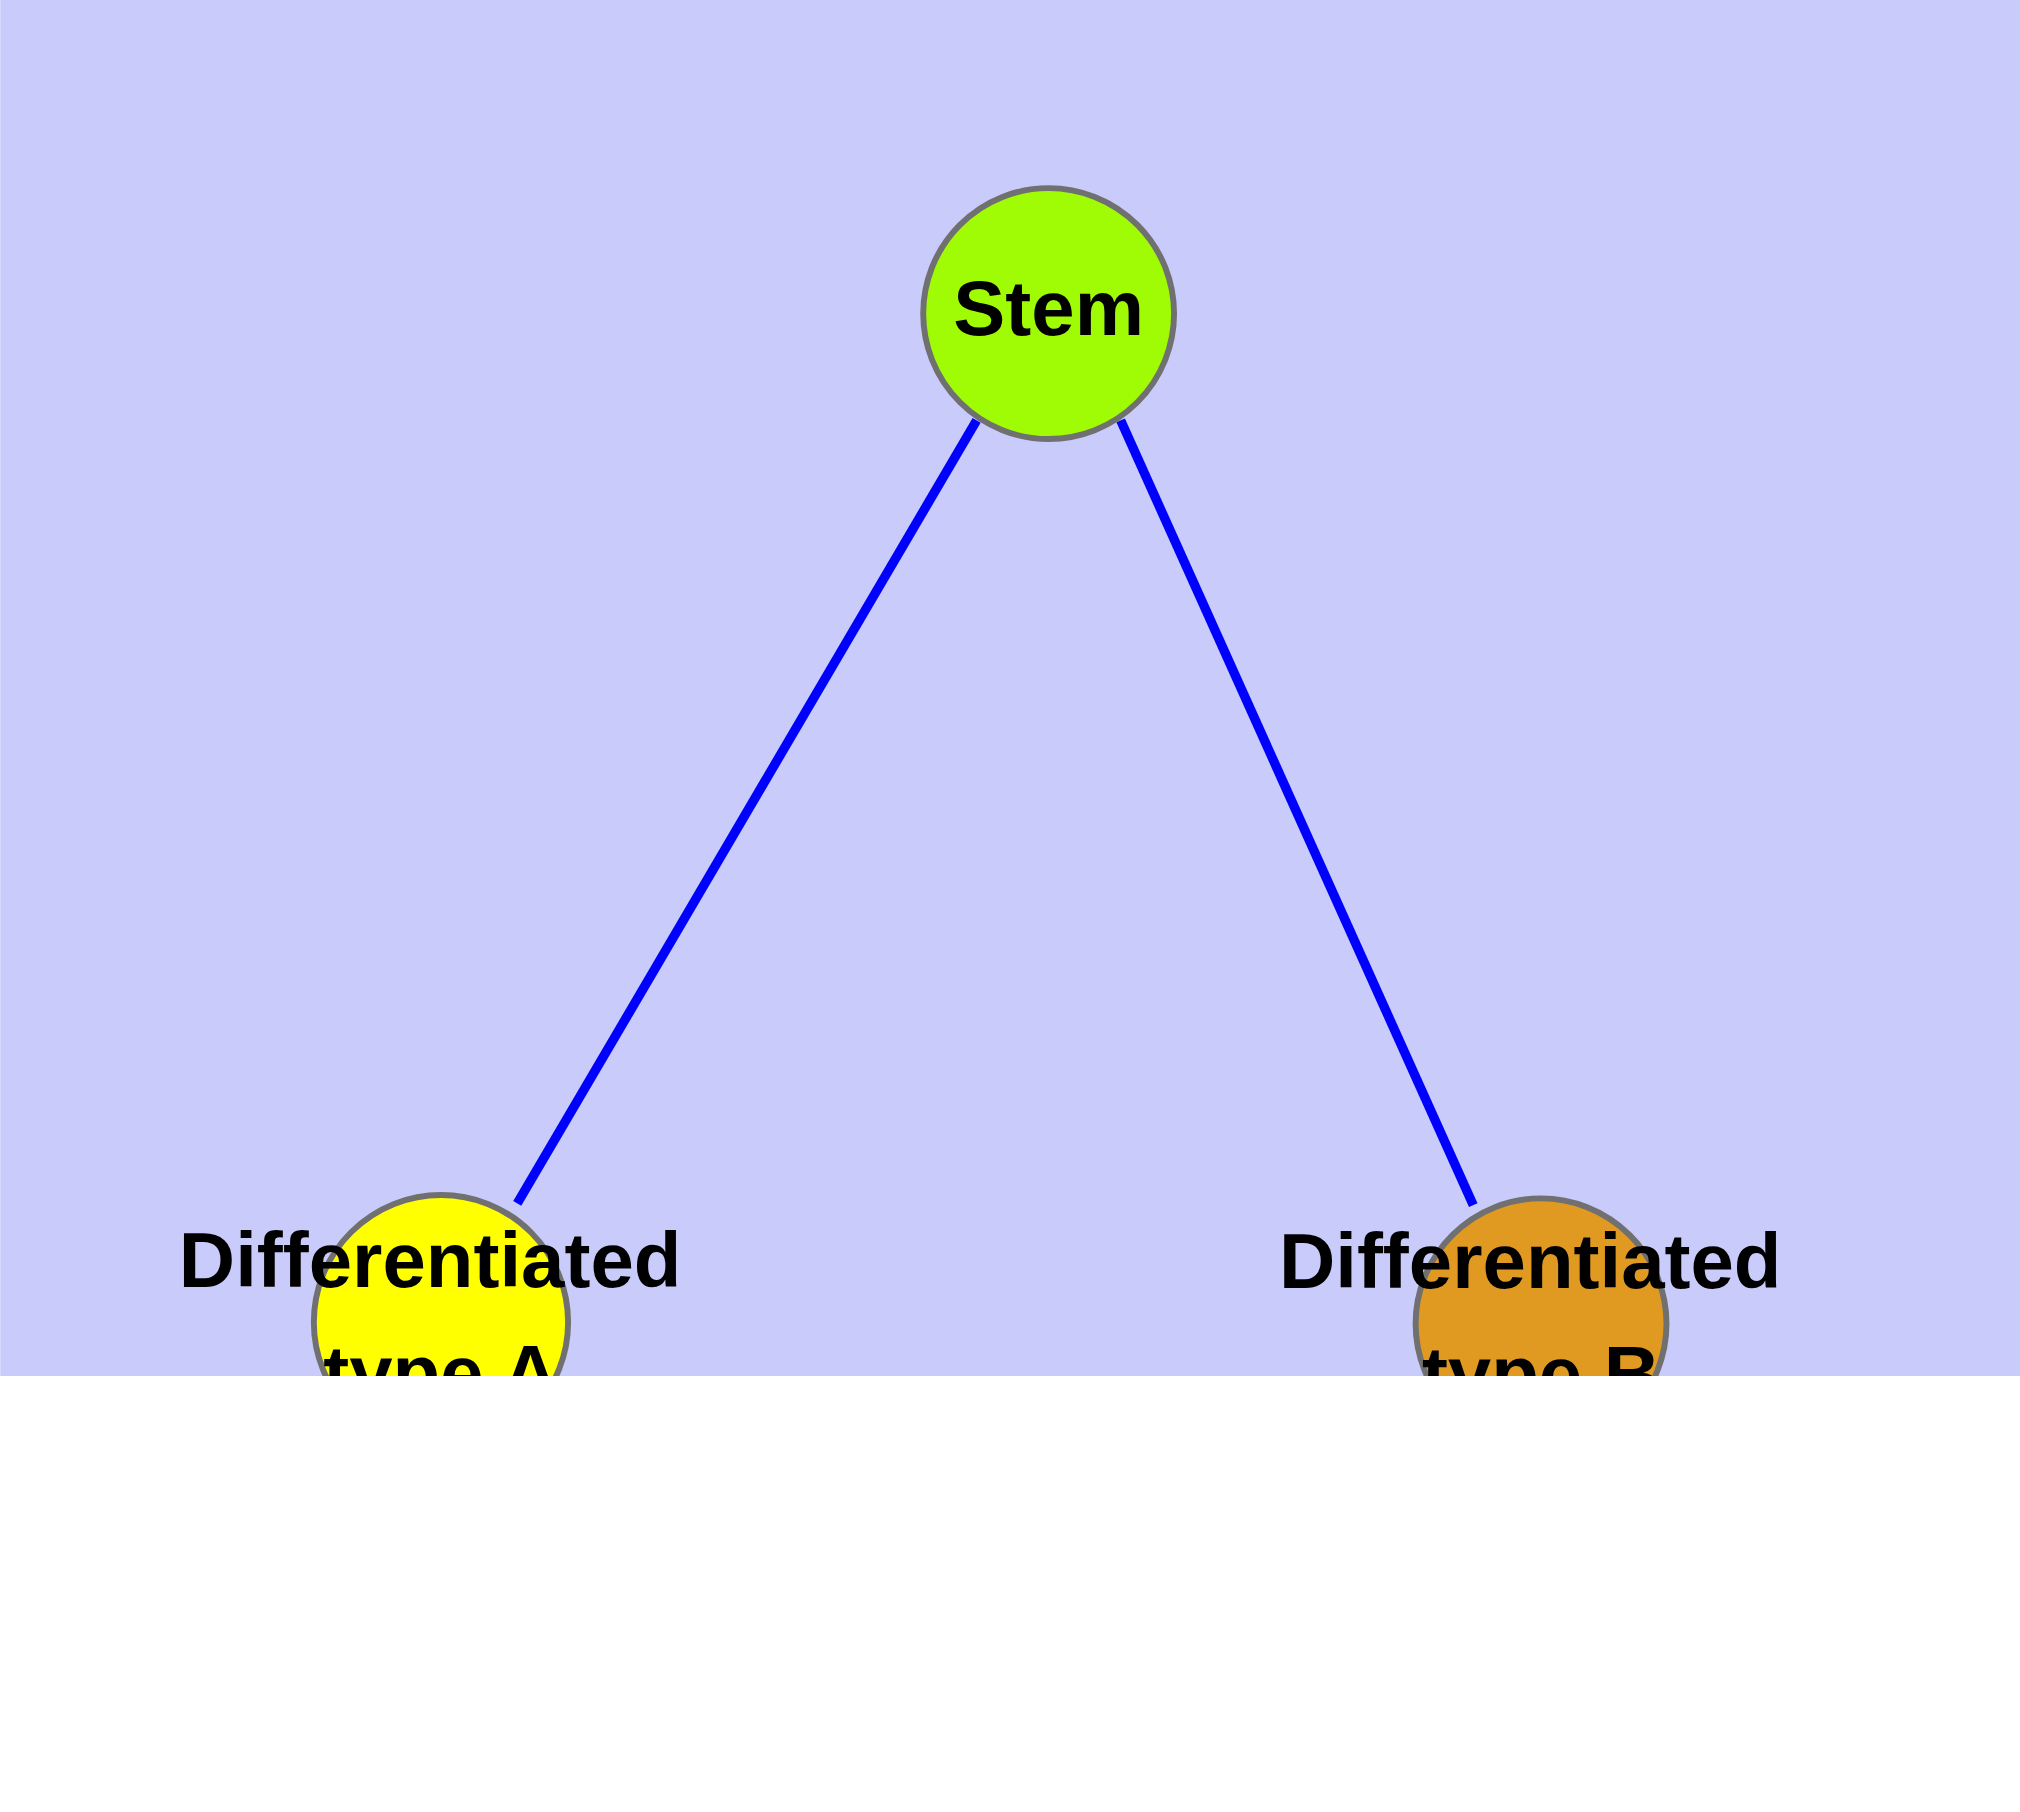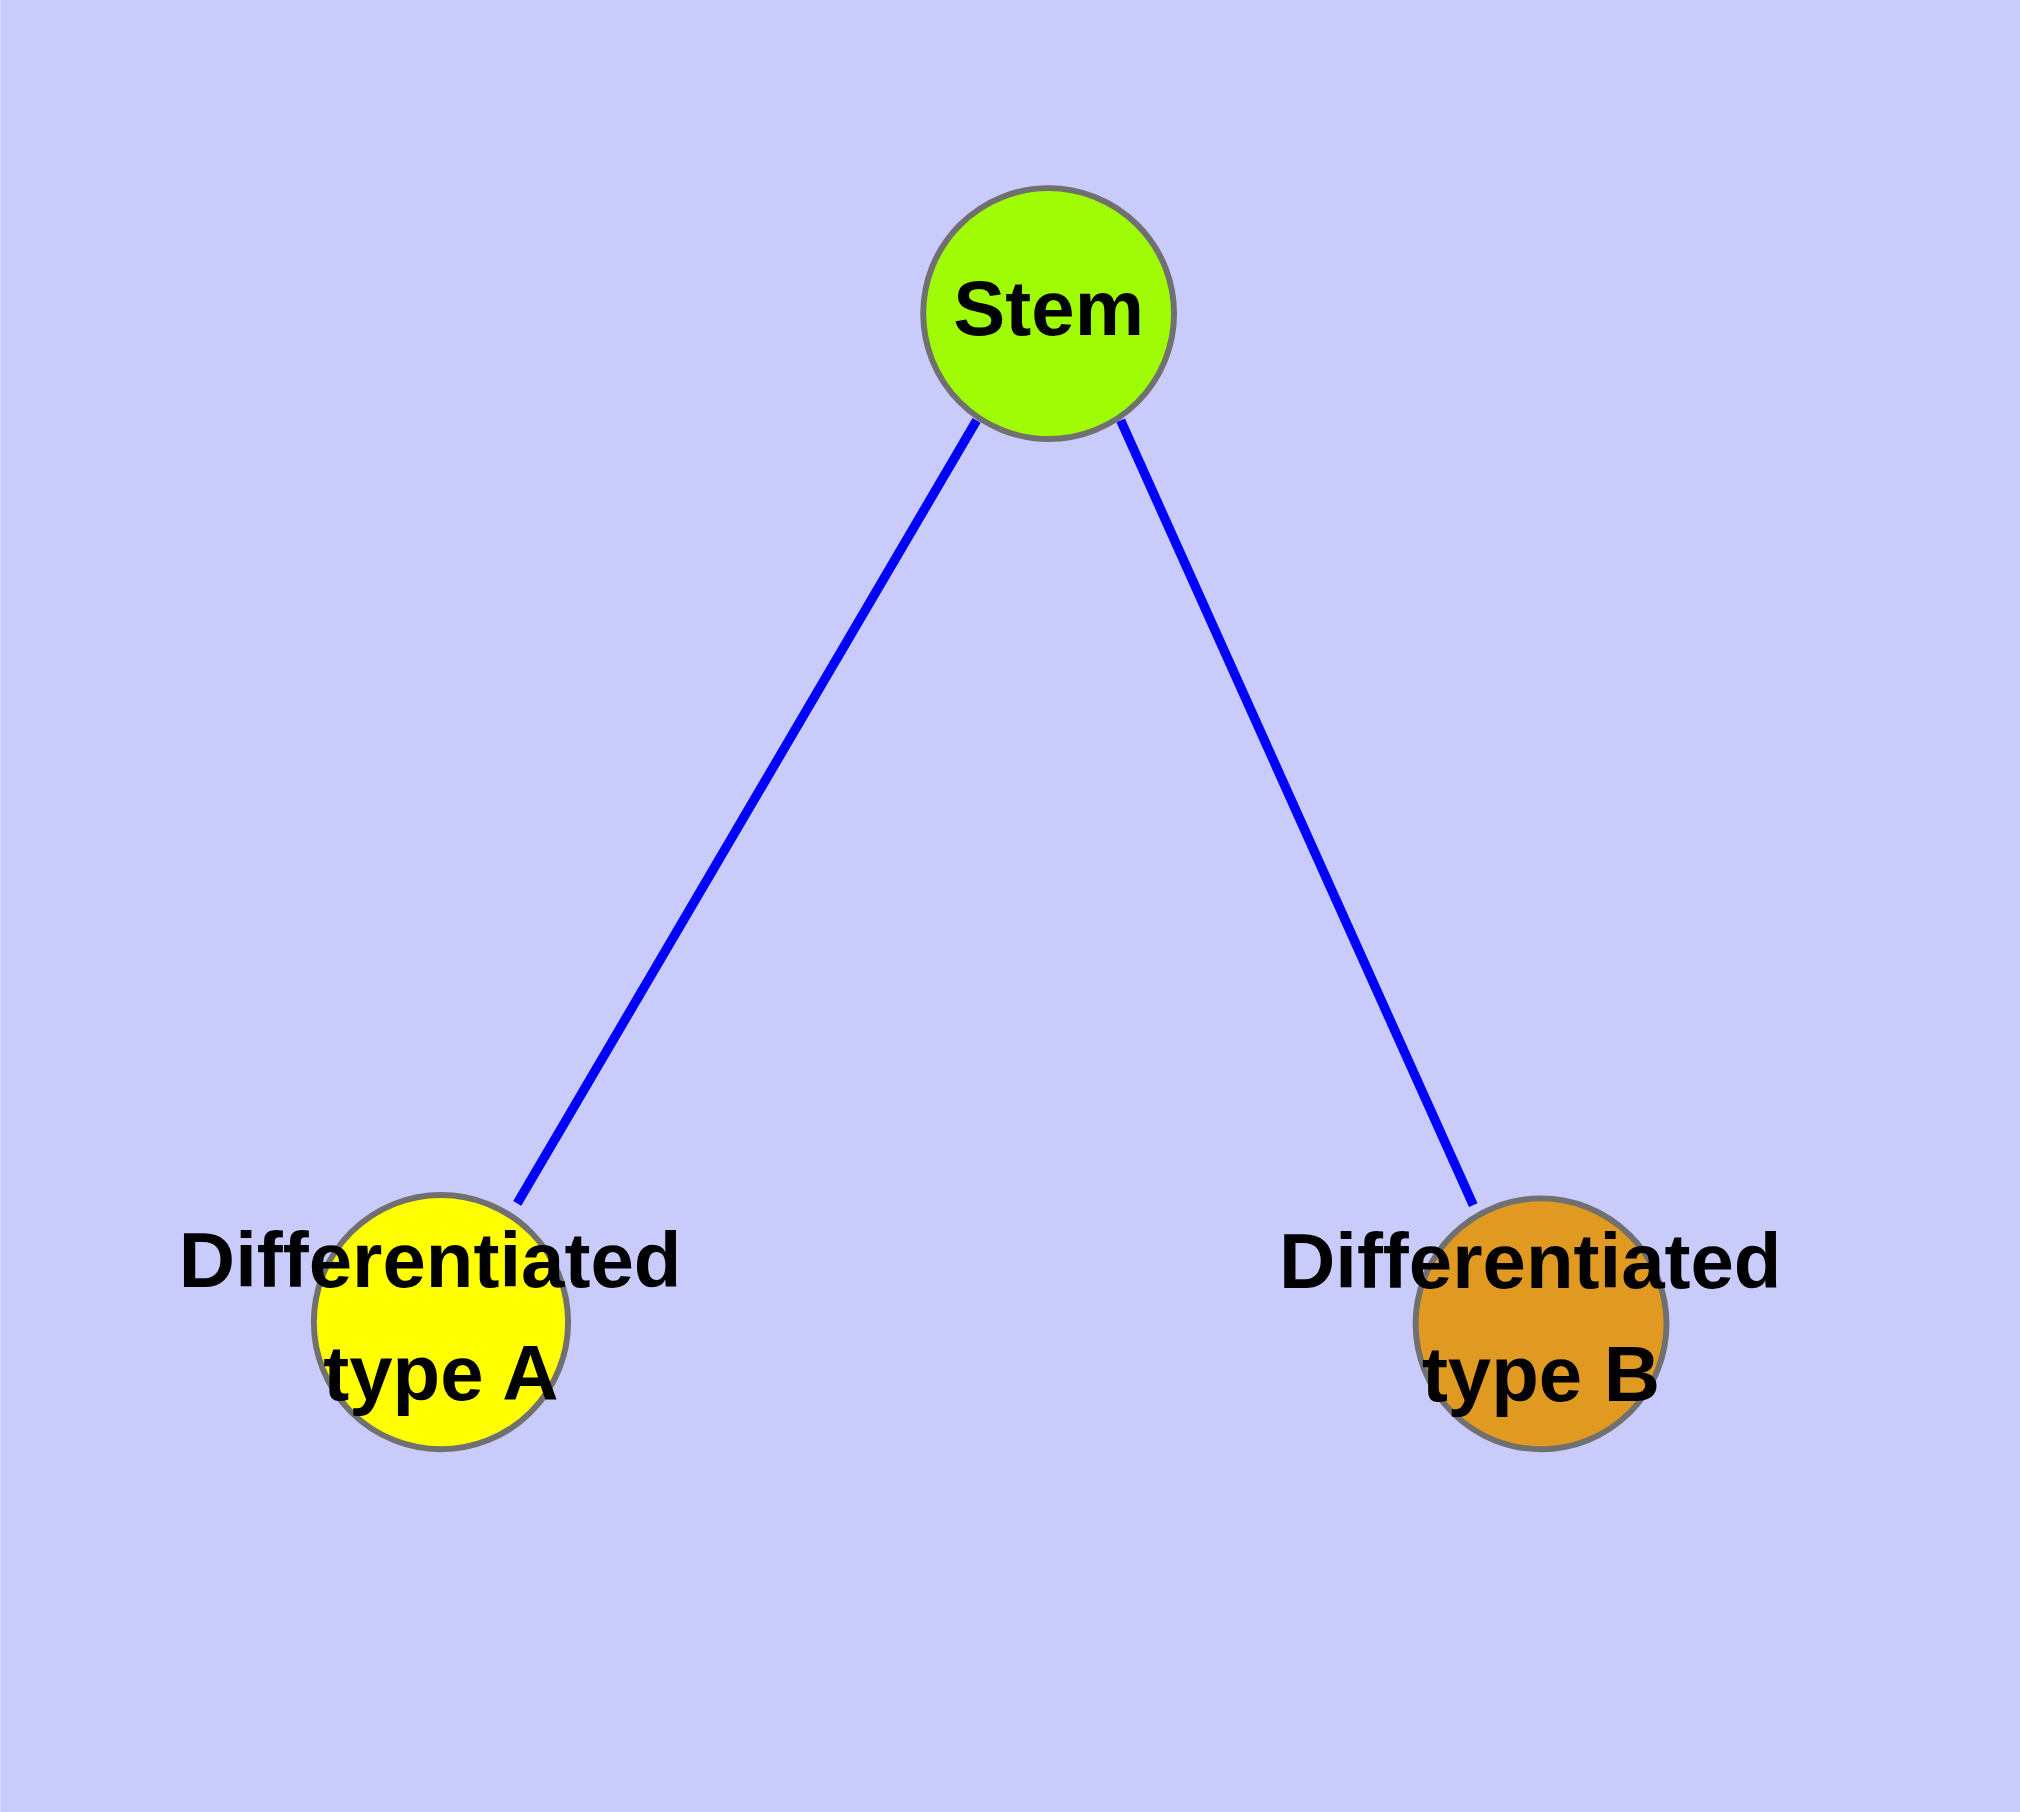--- a/index.html
+++ b/index.html
@@ -28,21 +28,21 @@
     font-size: 92px;
     fill: #000000;
     dominant-baseline: middle;
     text-anchor: middle;
     paint-order: normal;
   }
 </style>
 </head>
 <body>
 
-<div id="canvas" style="width: 2021px; height: 1812px;">
+<div id="canvas" style="width: 2021px; height: 1376px;">
   <svg id="graph-svg" viewBox="0 0 2384 2138" style="width: 2021px; height: 1812px;">
 
     <rect id="bg-rect" x="0" y="0" width="2384" height="2138" fill="#c9cbfa"></rect>
 
     <g id="edges-group">
       <line id="edge-0" x1="1152" y1="496" x2="610" y2="1420" stroke="#0000ff" stroke-width="11" stroke-linecap="butt"></line>
       <line id="edge-1" x1="1322" y1="496" x2="1738" y2="1422" stroke="#0000ff" stroke-width="11" stroke-linecap="butt"></line>
     </g>
 
     <g id="nodes-group">

